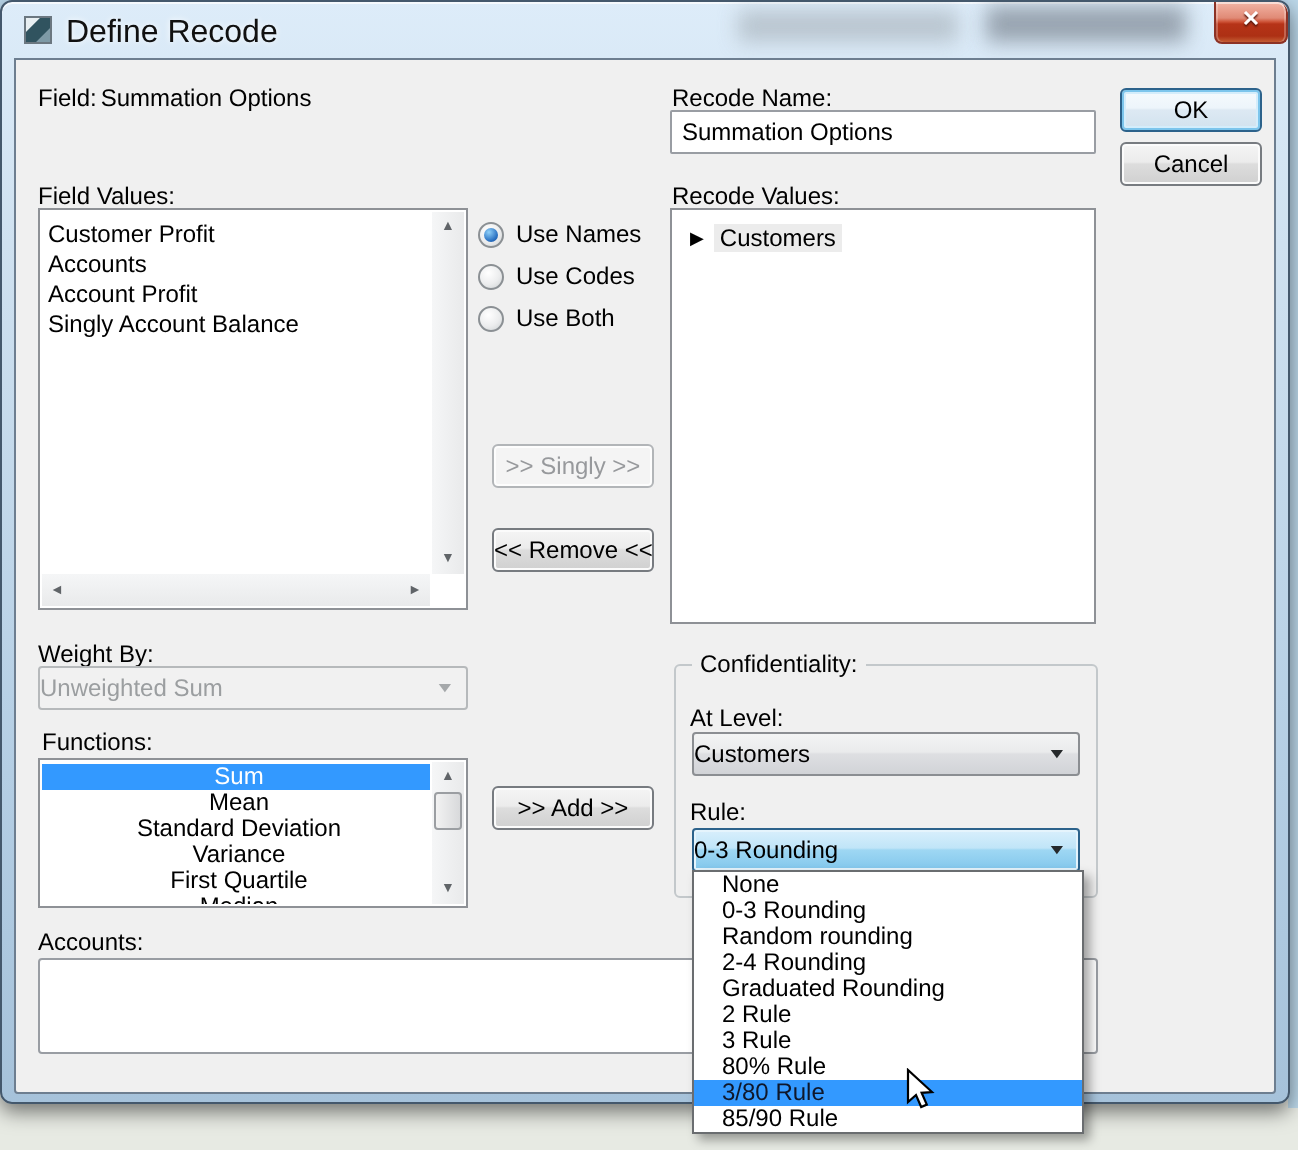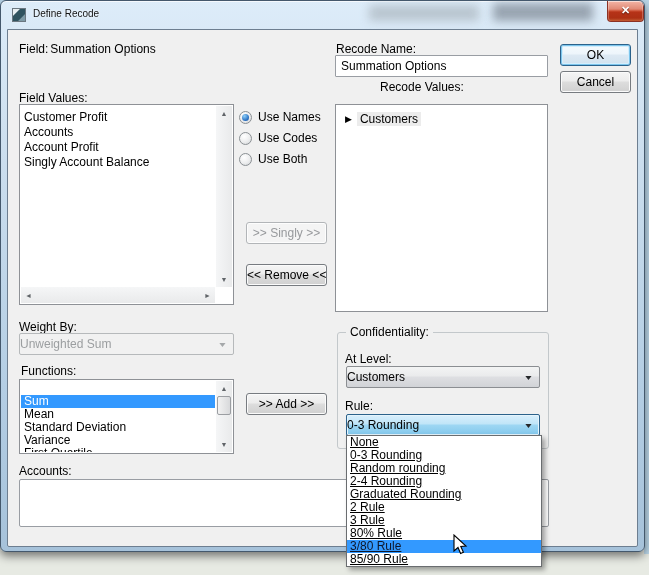--- a/index.html
+++ b/index.html
@@ -12,21 +12,21 @@
 
   
   .window{position:absolute;left:0;top:0;width:645px;height:552px;box-sizing:border-box;
     border:1px solid #44586c;border-radius:6px;
     background:linear-gradient(180deg,#ddecf9 0%,#cfe1f0 22%,#b4cee4 70%,#a6c2da 100%);
     box-shadow:0 4px 10px rgba(0,0,0,.5), inset 0 1px 0 rgba(255,255,255,.7);}
   .titlebar{position:absolute;left:0;top:0;width:100%;height:28px;overflow:hidden;border-radius:6px 6px 0 0;}
   .tb-blob1{position:absolute;left:368px;top:4px;width:110px;height:16px;background:#aeb9c2;filter:blur(5px);opacity:.75;}
   .tb-blob2{position:absolute;left:492px;top:2px;width:100px;height:18px;background:#87929e;filter:blur(5px);opacity:.8;}
   .title-icon{position:absolute;left:11px;top:7px;width:14px;height:14px;box-sizing:border-box;border:1px solid #6b7780;background:linear-gradient(135deg,#e8eff2 0%,#e8eff2 28%,#30535f 30%,#30535f 70%,#7e9aa6 72%);}
-  .title-text{position:absolute;left:32px;top:7px;font-size:10px;color:#111;text-shadow:0 0 3px #fff;}
+  .title-text{position:absolute;left:32px;top:7px;font-size:16px;color:#111;text-shadow:0 0 3px #fff;}
   .close-btn{position:absolute;left:606px;top:0;width:37px;height:21px;box-sizing:border-box;
     border:1px solid #8c3225;border-top:none;border-radius:0 5px 4px 4px;color:#fff;
     background:linear-gradient(180deg,#f3b5a6 0%,#e08a76 40%,#cc5034 50%,#b63318 55%,#ad3014 85%,#c35c33 100%);
     box-shadow:inset 0 1px 0 rgba(255,255,255,.55), inset 1px 0 0 rgba(255,255,255,.25), inset -1px 0 0 rgba(255,255,255,.25);
     text-align:center;line-height:19px;font-size:11px;font-weight:bold;text-shadow:0 1px 1px #59150a;cursor:default;}
 
   .client{position:absolute;left:6px;top:28px;width:631px;height:518px;background:#f0f0f0;border:1px solid #6d7e90;box-sizing:border-box;border-radius:0 0 2px 2px;}
 
   .abs{position:absolute;}
   .label{font-size:12px;color:#000;white-space:nowrap;}
@@ -38,21 +38,21 @@
     box-shadow:inset 0 0 0 1px #fbfbfb;font-size:12px;text-align:center;line-height:20px;color:#000;cursor:default;white-space:nowrap;overflow:hidden;}
   .btn.default{border-color:#2c628b;
     box-shadow:inset 0 0 0 1px #7cc5ec, inset 0 0 0 2px #d4edfb;
     background:linear-gradient(180deg,#f5fafd 0%,#edf5fb 45%,#dde9f3 50%,#d1e2ee 100%);}
   .btn.disabled{border-color:#b2b5b8;background:#f4f4f4;box-shadow:inset 0 0 0 1px #fdfdfd;color:#97999c;}
 
   .listbox{position:absolute;box-sizing:border-box;background:#fff;border:1px solid #8e9196;}
   .lb-items{position:absolute;left:1px;top:1px;right:18px;padding-top:4px;overflow:hidden;}
   .lb-item{height:15px;line-height:15px;padding-left:3px;font-size:12px;white-space:nowrap;}
 
-  .fn-items{position:absolute;left:1px;top:1px;right:18px;bottom:1px;padding-top:14px;overflow:hidden;}
+  .fn-items{position:absolute;left:1px;top:1px;right:18px;bottom:1px;padding-top:1px;overflow:hidden;text-align:center;}
   .fn-item{height:13px;line-height:13px;padding-left:3px;font-size:12px;white-space:nowrap;}
   .fn-item.sel{background:var(--sel,#3399ff);color:#fff;}
 
   .vscroll{position:absolute;top:1px;right:1px;width:16px;background:linear-gradient(90deg,#f5f6f7,#e9eaeb);}
   .hscroll{position:absolute;left:1px;bottom:1px;height:16px;background:linear-gradient(180deg,#f5f6f7,#e9eaeb);}
   .sa{position:absolute;width:16px;height:15px;display:flex;align-items:center;justify-content:center;font-size:7px;color:#606468;}
   .sa.h{width:15px;height:16px;}
   .thumb{position:absolute;left:1px;top:15px;width:14px;height:19px;border:1px solid #9b9ea2;border-radius:2px;background:linear-gradient(90deg,#f2f2f2,#d8d9db);box-sizing:border-box;}
 
   .radio-row{display:flex;align-items:center;height:16px;margin-bottom:5px;cursor:default;}
@@ -73,21 +73,21 @@
     box-shadow:inset 0 0 0 1px #e5f4fc;}
 
   .groupbox{position:absolute;box-sizing:border-box;border:1px solid #c3c8cb;border-radius:3px;}
   .groupbox-label{position:absolute;left:8px;top:-8px;background:#f0f0f0;padding:0 4px;font-size:12px;white-space:nowrap;}
 
   .tree-row{display:flex;align-items:center;height:16px;margin:6px 0 0 9px;font-size:12px;cursor:default;}
   .tree-arrow{font-size:9px;margin-right:5px;color:#000;line-height:10px;}
   .tree-label{background:#ececec;padding:0 3px;white-space:nowrap;}
 
   .dropdown{position:absolute;left:345px;top:434px;width:196px;height:132px;box-sizing:border-box;background:#fff;border:1px solid #6a6d70;z-index:50;box-shadow:3px 3px 5px rgba(0,0,0,.35);overflow:hidden;}
-  .dd-item{height:13px;line-height:13px;padding-left:3px;font-size:12px;white-space:nowrap;text-decoration:underline;}
+  .dd-item{height:13px;line-height:13px;padding-left:14px;font-size:12px;white-space:nowrap;}
   .dd-item.hl{background:var(--sel,#3399ff);color:#0f172a;}
 
   .cursor{position:absolute;left:453px;top:534px;z-index:60;}
 </style>
 </head>
 <body style="--sel: #3399ff;">
 
 <div id="stage">
   <div class="desktop-top"></div>
   <div class="desktop-right"></div>
@@ -142,21 +142,21 @@
           </div>
           <div class="radio-row">
             <div class="radio-circle"></div>
             <div class="radio-label">Use Both</div>
           </div>
         </div>
 
       <div class="btn disabled" style="left:238px;top:192px;width:81px;height:22px;">&gt;&gt; Singly &gt;&gt;</div>
       <div class="btn" style="left:238px;top:234px;width:81px;height:22px;">&lt;&lt; Remove &lt;&lt;</div>
 
-      <div class="abs label" style="left:328px;top:50px;margin-left:44px;">Recode Values:</div>
+      <div class="abs label" style="left:328px;top:61px;">Recode Values:</div>
       <div class="listbox" style="left:327px;top:74px;width:213px;height:208px;">
         <div>
             <div class="tree-row">
               <div class="tree-arrow">▶</div>
               <div class="tree-label">Customers</div>
             </div>
           </div>
       </div>
 
       <div class="abs label" style="left:11px;top:290px;">Weight By:</div>

